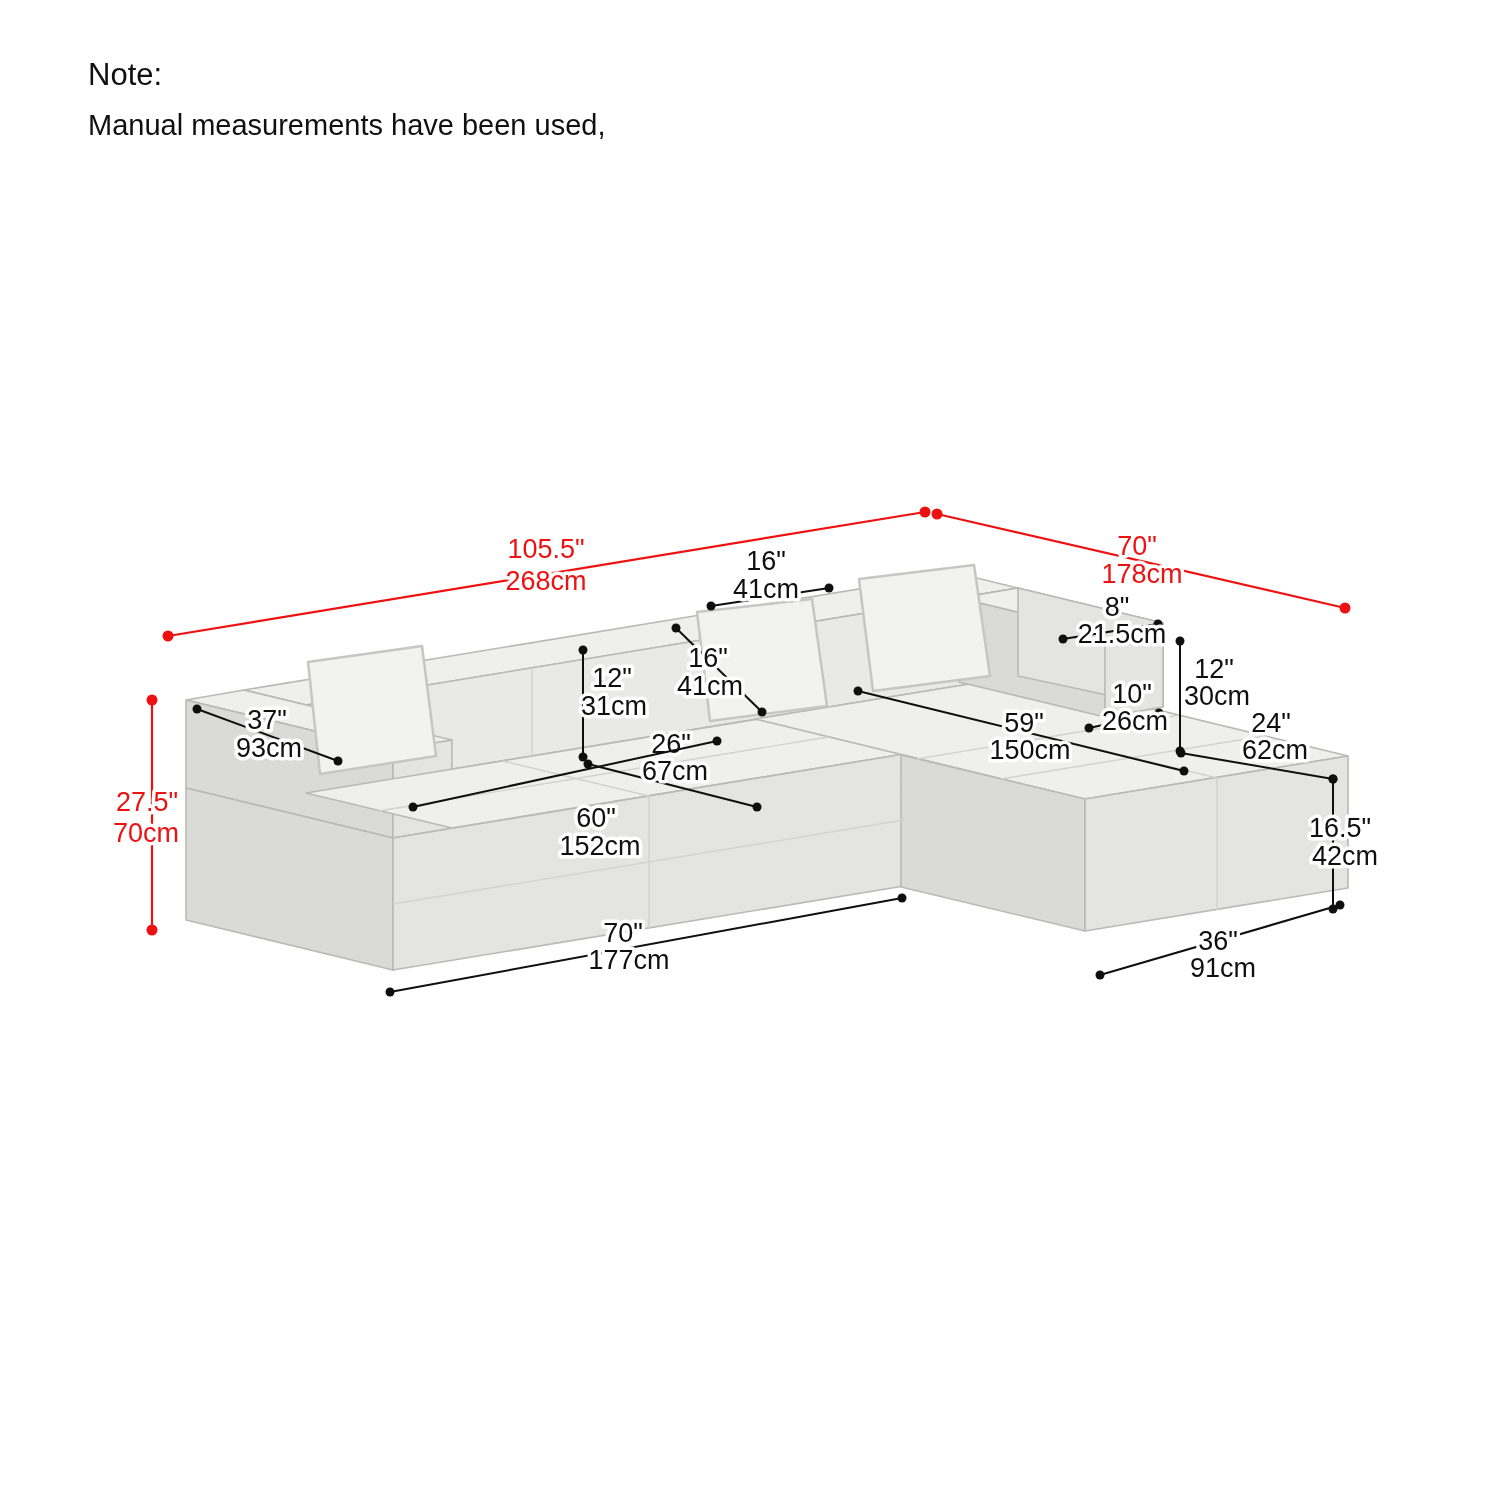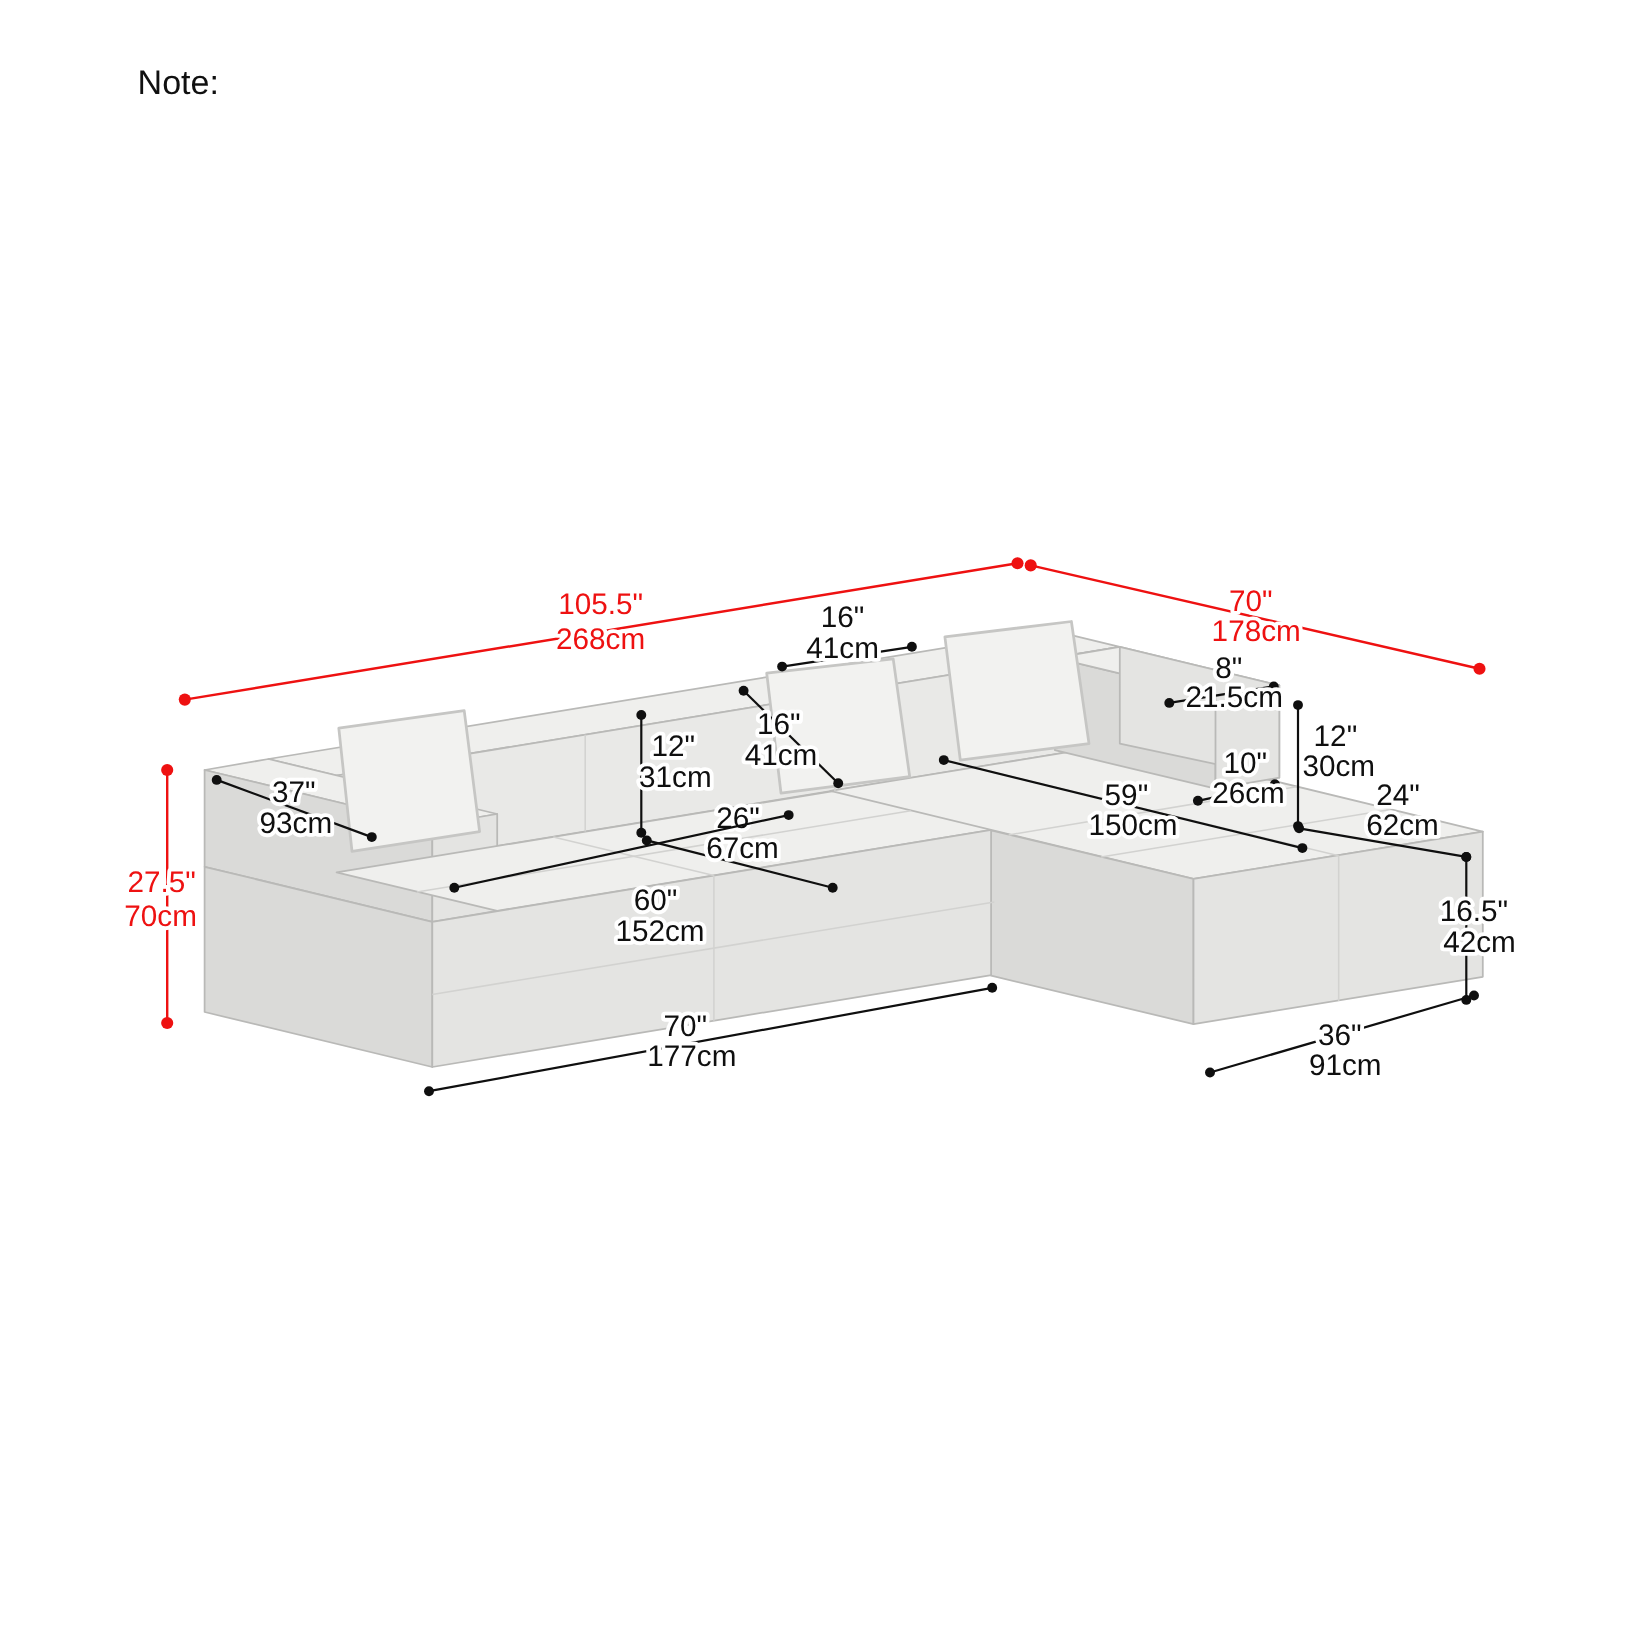--- a/index.html
+++ b/index.html
@@ -4,21 +4,21 @@
 <style>
   :root{
     --red:#ee1111; --ink:#0f0f0f;
     --sofa_top:#efefed; --sofa_front:#e4e4e2; --sofa_side:#dadad8; --sofa_back:#e9e9e7;
     --pillow:#f2f2f0; --outline:#b9b9b7; --seam:#d2d2d0;
   }
   html,body{margin:0;padding:0;background:#ffffff;}
   body{font-family:"Liberation Sans","DejaVu Sans",sans-serif;}
   .stage{position:relative;width:1500px;height:1500px;background:#fff;overflow:hidden;}
   .note{position:absolute;left:88px;top:52px;color:#101010;font-size:29px;line-height:46px;}
-  .note .note-title{font-size:31px;margin-bottom:4px;margin-left:37px;}
+  .note .note-title{font-size:31px;margin-bottom:4px;}
   svg.diagram{position:absolute;left:0;top:0;}
   .face{stroke:var(--outline);stroke-width:1.6;stroke-linejoin:round;}
   .face.top{fill:var(--sofa_top);}
   .face.front{fill:var(--sofa_front);}
   .face.side{fill:var(--sofa_side);}
   .face.back{fill:var(--sofa_back);}
   .seam{stroke:var(--seam);stroke-width:1.4;fill:none;}
   .pillow{fill:var(--pillow);stroke:#c6c6c4;stroke-width:2.5;stroke-linejoin:round;}
   .dline{stroke:var(--ink);stroke-width:2;}
   .ddot{fill:var(--ink);}
@@ -28,20 +28,21 @@
           paint-order:stroke;stroke:#ffffff;stroke-width:7px;stroke-linejoin:round;}
   .dlabel.red{fill:var(--red);}
 </style>
 </head>
 <body>
 
 <div class="stage">
 
   <div class="note">
     <div class="note-title">Note:</div>
+    <div class="note-line">Manual measurements have been used,</div>
   </div>
 
   <svg class="diagram" width="1500" height="1500" viewBox="0 0 1500 1500">
 
     <g>
 
       <polygon class="face top" points="244,690 956,573 1018,588 306,705"></polygon>
       <polygon class="face back" points="306,705 1018,588 1018,676 306,793"></polygon>
 
       <polygon class="face top" points="186,700 244,690 452,740 393,750"></polygon>

